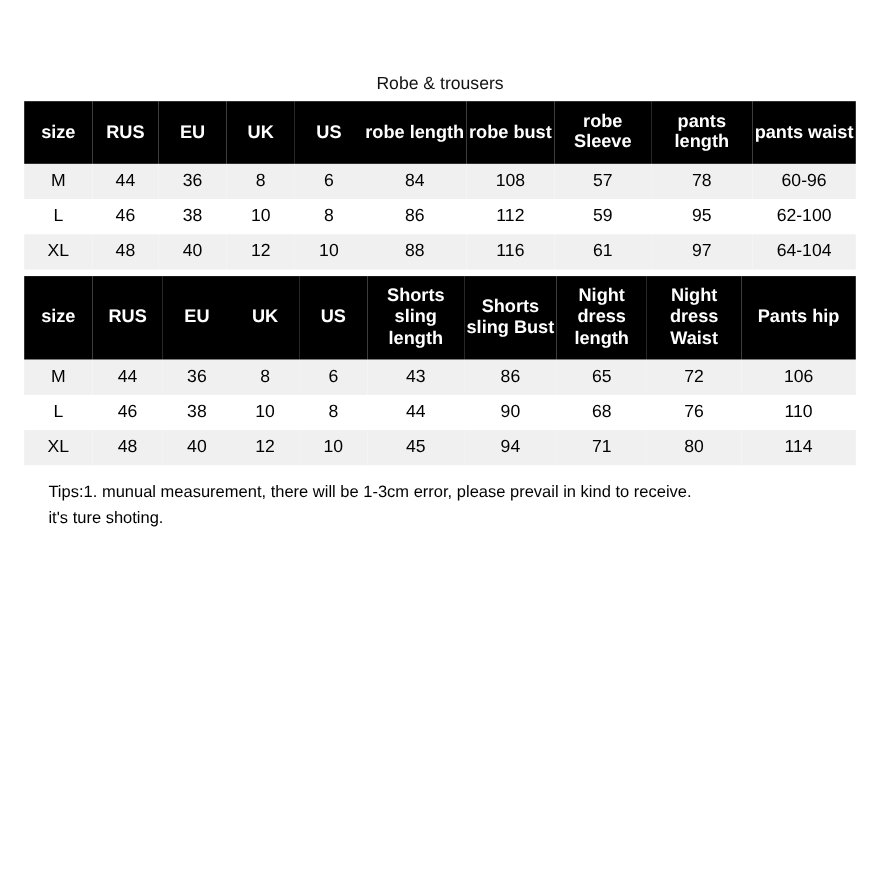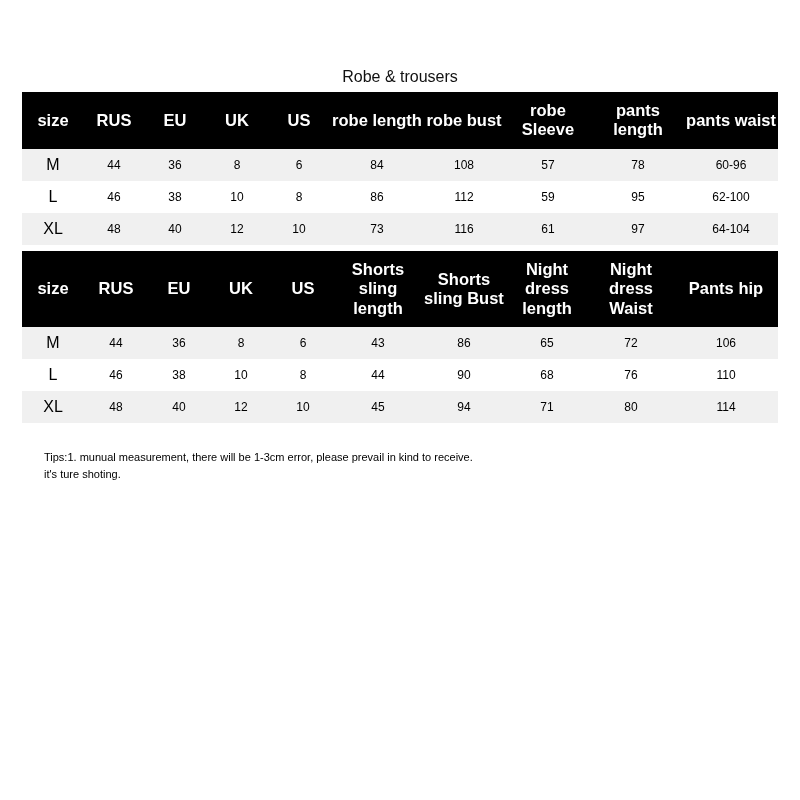--- a/index.html
+++ b/index.html
@@ -45,21 +45,21 @@
   }
   thead th {
     background: #000000;
     color: #ffffff;
     font-size: 16.5px;
     font-weight: bold;
     line-height: 1.18;
     padding: 9px 2px;
   }
   tbody td {
-    font-size: 12px;
+    font-size: 16px;
     font-weight: 400;
     color: #000000;
     padding: 7px 2px;
     background: #f0f0f0;
   }
   tbody tr:nth-child(even) td {
     background: #ffffff;
   }
   tbody td.size-cell {
     font-size: 16px;
@@ -84,22 +84,22 @@
   #table-shorts col.c3 { width: 62px; }
   #table-shorts col.c4 { width: 62px; }
   #table-shorts col.c5 { width: 88px; }
   #table-shorts col.c6 { width: 84px; }
   #table-shorts col.c7 { width: 82px; }
   #table-shorts col.c8 { width: 86px; }
   #table-shorts col.c9 { width: 104px; }
 
   .tips {
     width: 756px;
-    margin: 26px auto 0 auto;
-    font-size: 11px;
+    margin: 14px auto 0 auto;
+    font-size: 15px;
     line-height: 1.5;
     color: #000000;
   }
   .tips p { margin: 0; padding: 0; }
   .tips .indent { padding-left: 22px; }
   .tips .line1 { padding-left: 22px; }
 </style>
 </head>
 <body>
 
@@ -158,21 +158,21 @@
         <td>59</td>
         <td>95</td>
         <td>62-100</td>
       </tr>
       <tr>
         <td class="size-cell">XL</td>
         <td>48</td>
         <td>40</td>
         <td>12</td>
         <td>10</td>
-        <td>73</td>
+        <td>88</td>
         <td>116</td>
         <td>61</td>
         <td>97</td>
         <td>64-104</td>
       </tr>
     </tbody>
   </table>
 
 
   <table id="table-shorts">

